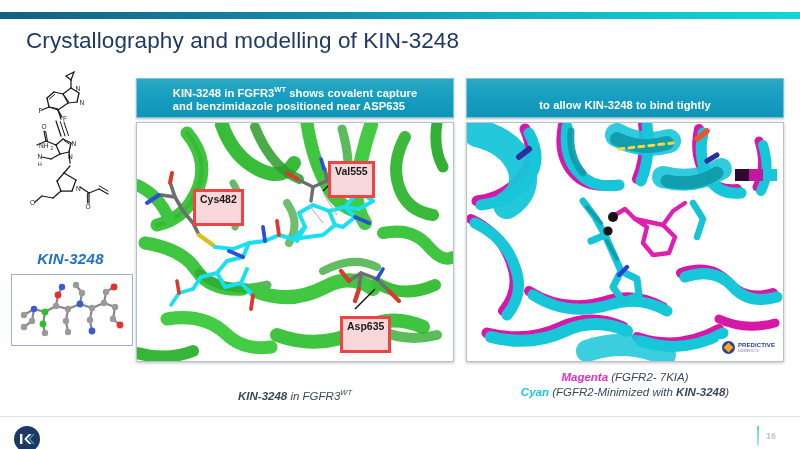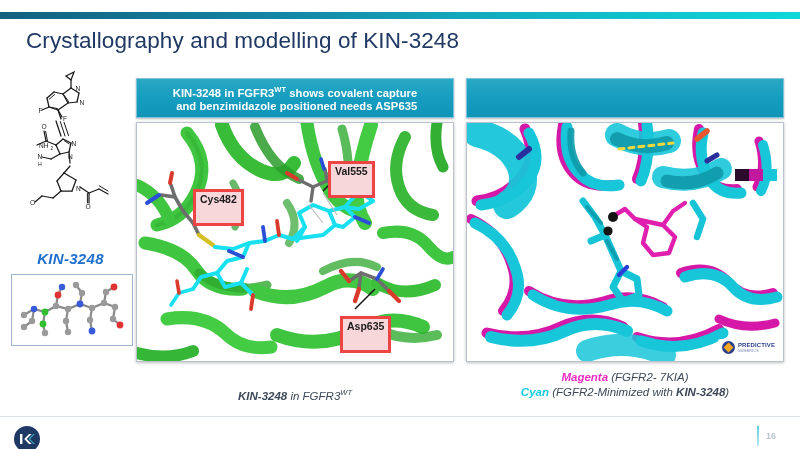--- a/index.html
+++ b/index.html
@@ -41,21 +41,21 @@
   
   .panel { position: absolute; top: 66px; width: 318px; }
   .panel.left  { left: 136px; }
   .panel.right { left: 466px; }
 
   .phead {
     width: 100%; height: 40px;
     background: linear-gradient(180deg, #2aa9c4 0%, #179ec0 45%, #0f94b8 100%);
     border: 1px solid #7fc4d8;
     display: flex; align-items: center; justify-content: center;
-    text-align: right; padding: 0 6px;
+    text-align: left; padding: 0 6px;
     box-shadow: 0 1px 2px rgba(0,0,0,.28);
   }
   .phead span {
     color: #ffffff; font-size: 11.2px; font-weight: bold; line-height: 14px;
     letter-spacing: .05px;
   }
   .phead sup { font-size: 7.5px; }
 
   .pbody {
     position: relative; width: 100%; height: 240px; margin-top: 4px;
@@ -265,21 +265,21 @@
           <circle cx="12" cy="52" r="3.2" fill="#9a9a9a"></circle>
           <circle cx="33" cy="58" r="3.2" fill="#9a9a9a"></circle>
           <circle cx="64" cy="10" r="3.2" fill="#9a9a9a"></circle>
         </g>
       </svg>
     </div>
   </div>
 
   <div class="panel left">
     <div class="phead">
-      <span><span>KIN-3248 in FGFR3</span><sup>WT</sup><span> shows covalent capture</span><br><span>and benzimidazole positioned needs ASP635</span></span>
+      <span><span>KIN-3248 in FGFR3</span><sup>WT</sup><span> shows covalent capture</span><br><span>and benzimidazole positioned near ASP635</span></span>
     </div>
 
     <div class="pbody">
       <svg width="316" height="238" viewBox="0 0 316 238">
         <rect width="316" height="238" fill="#ffffff"></rect>
 
         <g fill="none" stroke-linecap="round">
           <path d="M50 10 q25 30 8 62 q-12 24 -38 30" stroke="#3fc53f" stroke-width="13"></path>
           <path d="M50 10 q25 30 8 62 q-12 24 -38 30" stroke="#2faa2f" stroke-width="4" opacity=".45"></path>
           <path d="M85 2 q12 34 40 46 q22 9 32 -8" stroke="#39bd39" stroke-width="14"></path>
@@ -362,21 +362,21 @@
       </svg>
 
       <div class="reslabel" style="left:56px; top:66px;">Cys482</div>
       <div class="reslabel" style="left:191px; top:38px;">Val555</div>
       <div class="reslabel" style="left:203px; top:193px;">Asp635</div>
     </div>
   </div>
 
   <div class="panel right">
     <div class="phead">
-      <span><br></span>
+      <span><br><span>to allow KIN-3248 to bind tightly</span></span>
     </div>
 
     <div class="pbody">
       <svg width="316" height="238" viewBox="0 0 316 238">
         <rect width="316" height="238" fill="#ffffff"></rect>
 
         <g fill="none" stroke="#d618a8" stroke-linecap="round">
           <path d="M58 6 q12 26 -2 46 q-16 22 -46 26" stroke-width="11"></path>
           <path d="M96 2 q-6 30 10 48 q14 16 40 12" stroke-width="10"></path>
           <path d="M176 0 q4 32 -6 56" stroke-width="10"></path>

